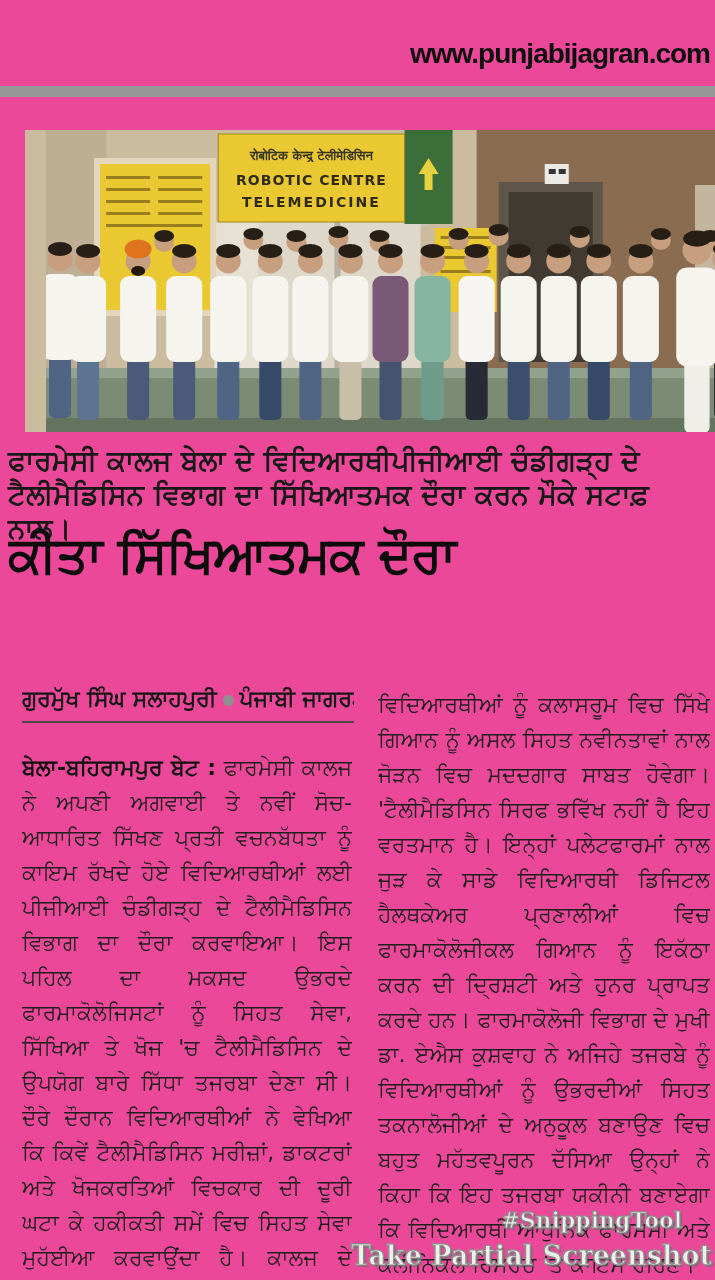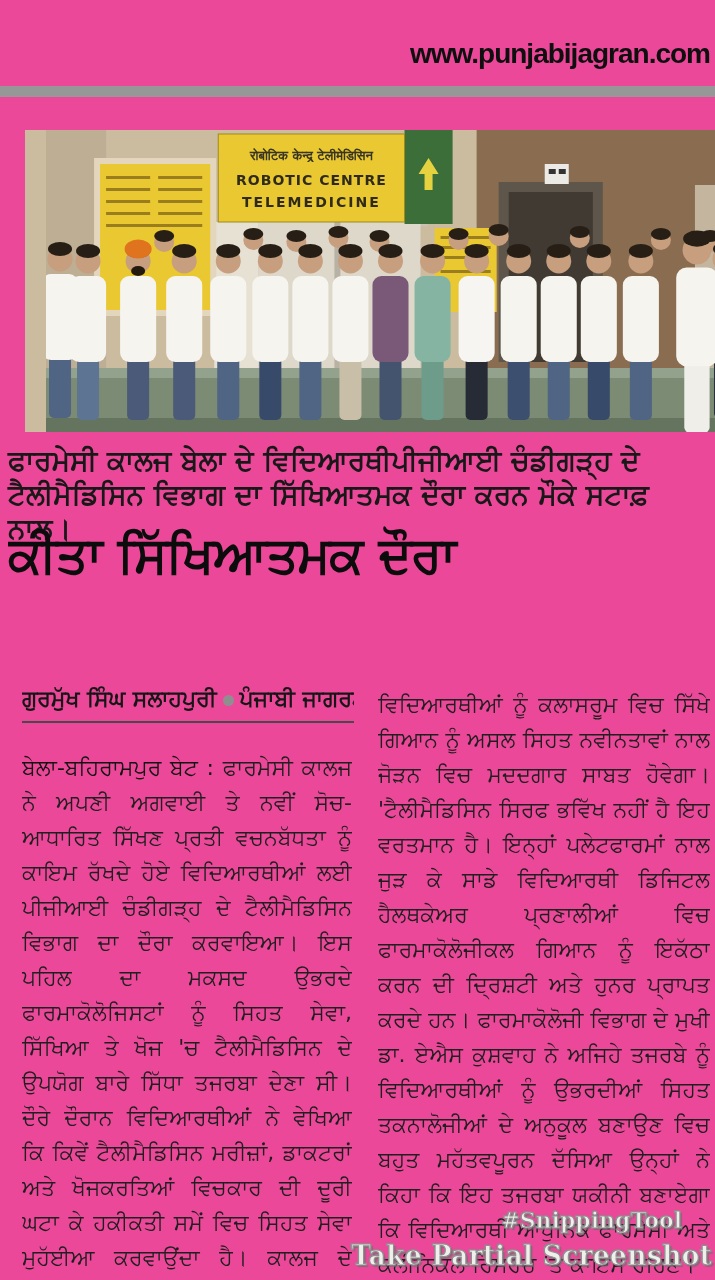--- a/index.html
+++ b/index.html
@@ -47,21 +47,21 @@
     display:inline-block;width:11px;height:11px;border-radius:50%;
     background:#8f8f8f;margin:0 6px;vertical-align:middle;
   }
   
   .col{
     position:absolute;font-size:22px;line-height:35px;color:#1f1f1f;
     text-align:justify;overflow:hidden;
   }
   .col-left{top:750px;left:22px;width:330px;height:530px;}
   .col-right{top:687px;left:378px;width:332px;height:596px;}
-  .col strong{font-weight:400;color:#111;}
+  .col strong{font-weight:700;color:#111;}
   
   .watermark{
     position:absolute;right:3px;bottom:6px;text-align:right;
     font-family:"DejaVu Serif",serif;font-weight:700;
     color:#efefec;
     -webkit-text-stroke:1.2px #8f8f8f;
     text-shadow:2px 2px 1px rgba(110,110,110,.75), -1px -1px 0 rgba(140,140,140,.6);
     line-height:36px;
   }
   .watermark .wm1{font-size:22px;margin-right:30px;}

